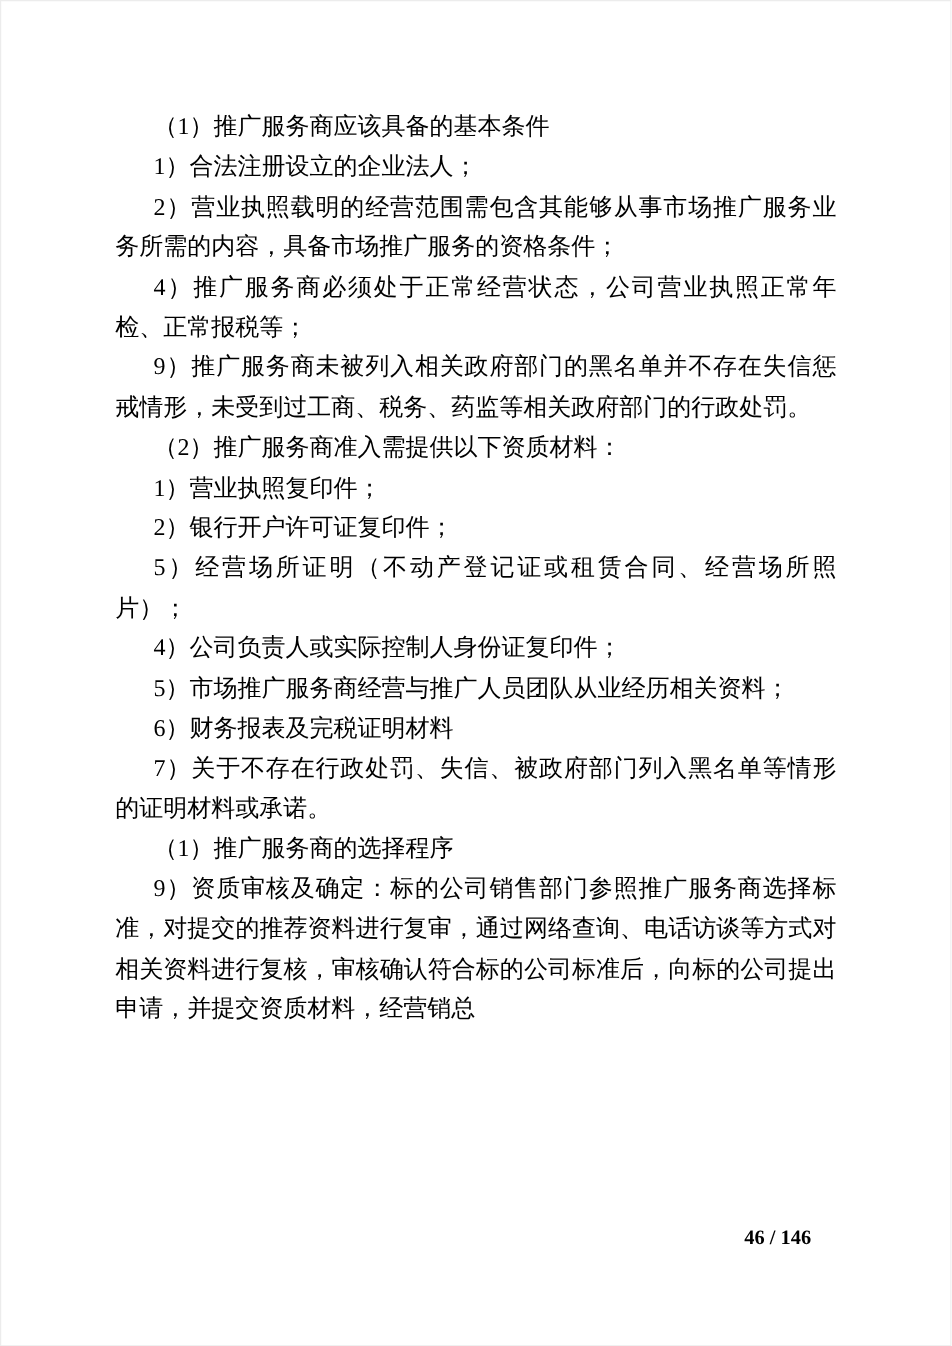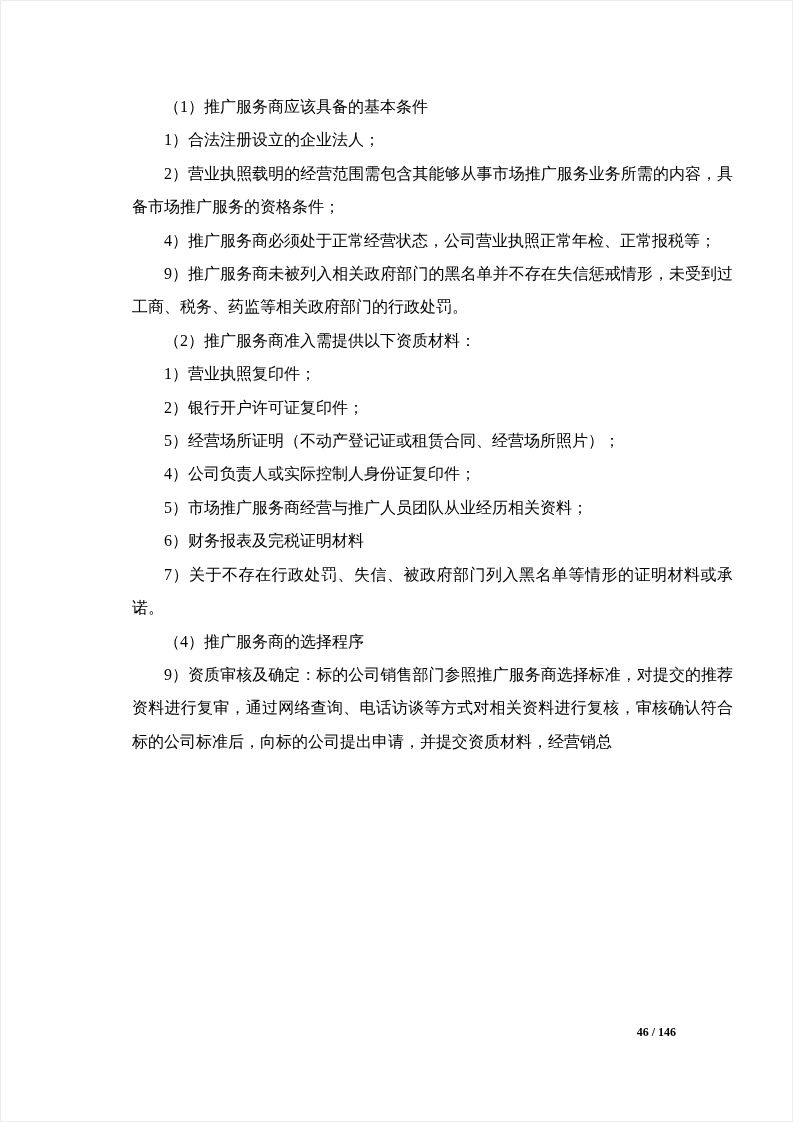--- a/index.html
+++ b/index.html
@@ -15,36 +15,35 @@
     box-shadow: inset 0 0 0 1px #ececec;
     overflow: hidden;
     font-family: "Liberation Serif", "DejaVu Serif", serif;
     color: #000000;
   }
   .content {
     position: absolute;
     left: 96px;
     top: 90px;
     width: 601px;
-    font-size: 16px;
+    font-size: 20px;
     line-height: 33.4px;
     text-align: justify;
-    margin-left: 36px;
   }
   .para {
     margin: 0;
     padding: 0;
     text-indent: 32px;
     word-break: break-all;
   }
   .footer {
     position: absolute;
     top: 1022px;
     right: 117px;
-    font-size: 12px;
+    font-size: 17px;
     font-weight: bold;
     line-height: 20px;
     font-family: "Liberation Serif", "DejaVu Serif", serif;
   }
 </style>
 </head>
 <body>
 
 <div class="page">
   <div class="content">
@@ -54,17 +53,17 @@
     <p class="para">4）推广服务商必须处于正常经营状态，公司营业执照正常年检、正常报税等；</p>
     <p class="para">9）推广服务商未被列入相关政府部门的黑名单并不存在失信惩戒情形，未受到过工商、税务、药监等相关政府部门的行政处罚。</p>
     <p class="para">（2）推广服务商准入需提供以下资质材料：</p>
     <p class="para">1）营业执照复印件；</p>
     <p class="para">2）银行开户许可证复印件；</p>
     <p class="para">5）经营场所证明（不动产登记证或租赁合同、经营场所照片）；</p>
     <p class="para">4）公司负责人或实际控制人身份证复印件；</p>
     <p class="para">5）市场推广服务商经营与推广人员团队从业经历相关资料；</p>
     <p class="para">6）财务报表及完税证明材料</p>
     <p class="para">7）关于不存在行政处罚、失信、被政府部门列入黑名单等情形的证明材料或承诺。</p>
-    <p class="para">（4）推广服务商的选择程序</p>
+    <p class="para">（1）推广服务商的选择程序</p>
     <p class="para">9）资质审核及确定：标的公司销售部门参照推广服务商选择标准，对提交的推荐资料进行复审，通过网络查询、电话访谈等方式对相关资料进行复核，审核确认符合标的公司标准后，向标的公司提出申请，并提交资质材料，经营销总</p>
   </div>
   <div class="footer">46 / 146</div>
 </div>
 
 </body></html>

